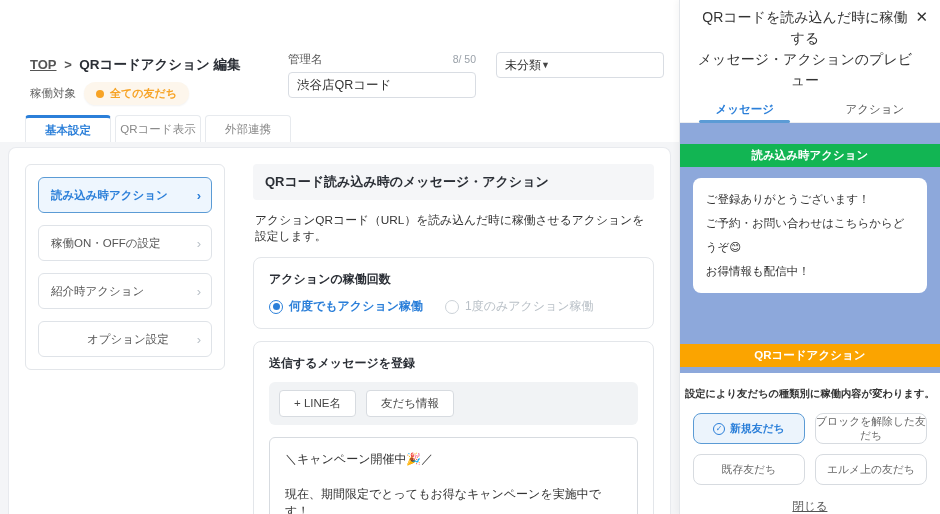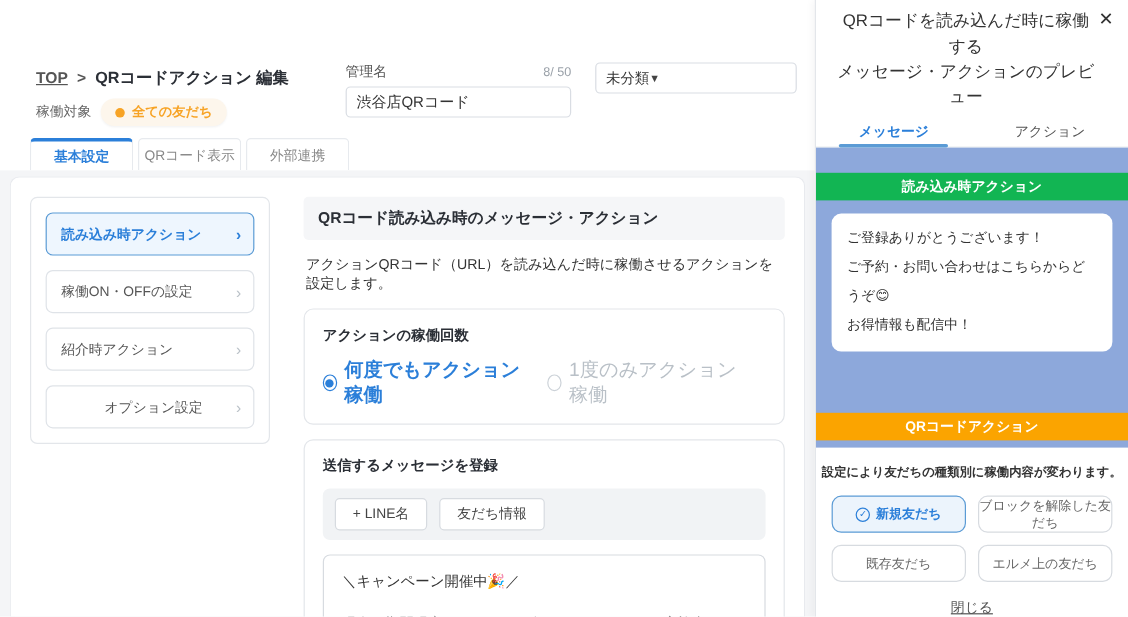--- a/index.html
+++ b/index.html
@@ -65,21 +65,21 @@
   .main-title { background:#f5f6f8; border-radius:4px; font-weight:bold; font-size:13px;
     padding:9px 12px; color:#2b2f36; }
   .main-desc { font-size:11.8px; color:#333; margin:13px 2px 12px 2px; }
   .panel { border:1px solid #e3e6ea; border-radius:8px; padding:13px 15px; margin-bottom:12px; background:#fff; }
   .panel-label { font-weight:bold; font-size:12px; color:#2b2f36; margin-bottom:10px; }
   .radio-row { display:flex; align-items:center; }
   .radio-opt { display:flex; align-items:center; margin-right:22px; cursor:pointer; }
   .radio-circle { width:14px; height:14px; border-radius:50%; border:1.5px solid #2b7fd9;
     display:flex; align-items:center; justify-content:center; margin-right:6px; background:#fff; }
   .radio-circle .radio-dot { width:7px; height:7px; border-radius:50%; background:#2b7fd9; }
-  .radio-opt .radio-text { font-size:16px; color:#2b7fd9; font-weight:bold; }
+  .radio-opt .radio-text { font-size:12px; color:#2b7fd9; font-weight:bold; }
   .radio-opt.disabled .radio-circle { border-color:#ccd2d8; }
   .radio-opt.disabled .radio-text { color:#b9c0c7; font-weight:normal; }
 
   .msg-toolbar { background:#f1f3f5; border-radius:6px; padding:8px 10px; display:flex; gap:10px; }
   .tool-btn { background:#fff; border:1px solid #d7dbe0; border-radius:4px; padding:5px 14px;
     font-size:11.5px; color:#444; cursor:pointer; font-family:inherit; }
   .msg-editor { border:1px solid #d7dbe0; border-radius:6px; margin-top:12px; padding:13px 15px;
     font-size:12px; color:#333; line-height:1.45; white-space:pre-line; min-height:220px; }
 
   

